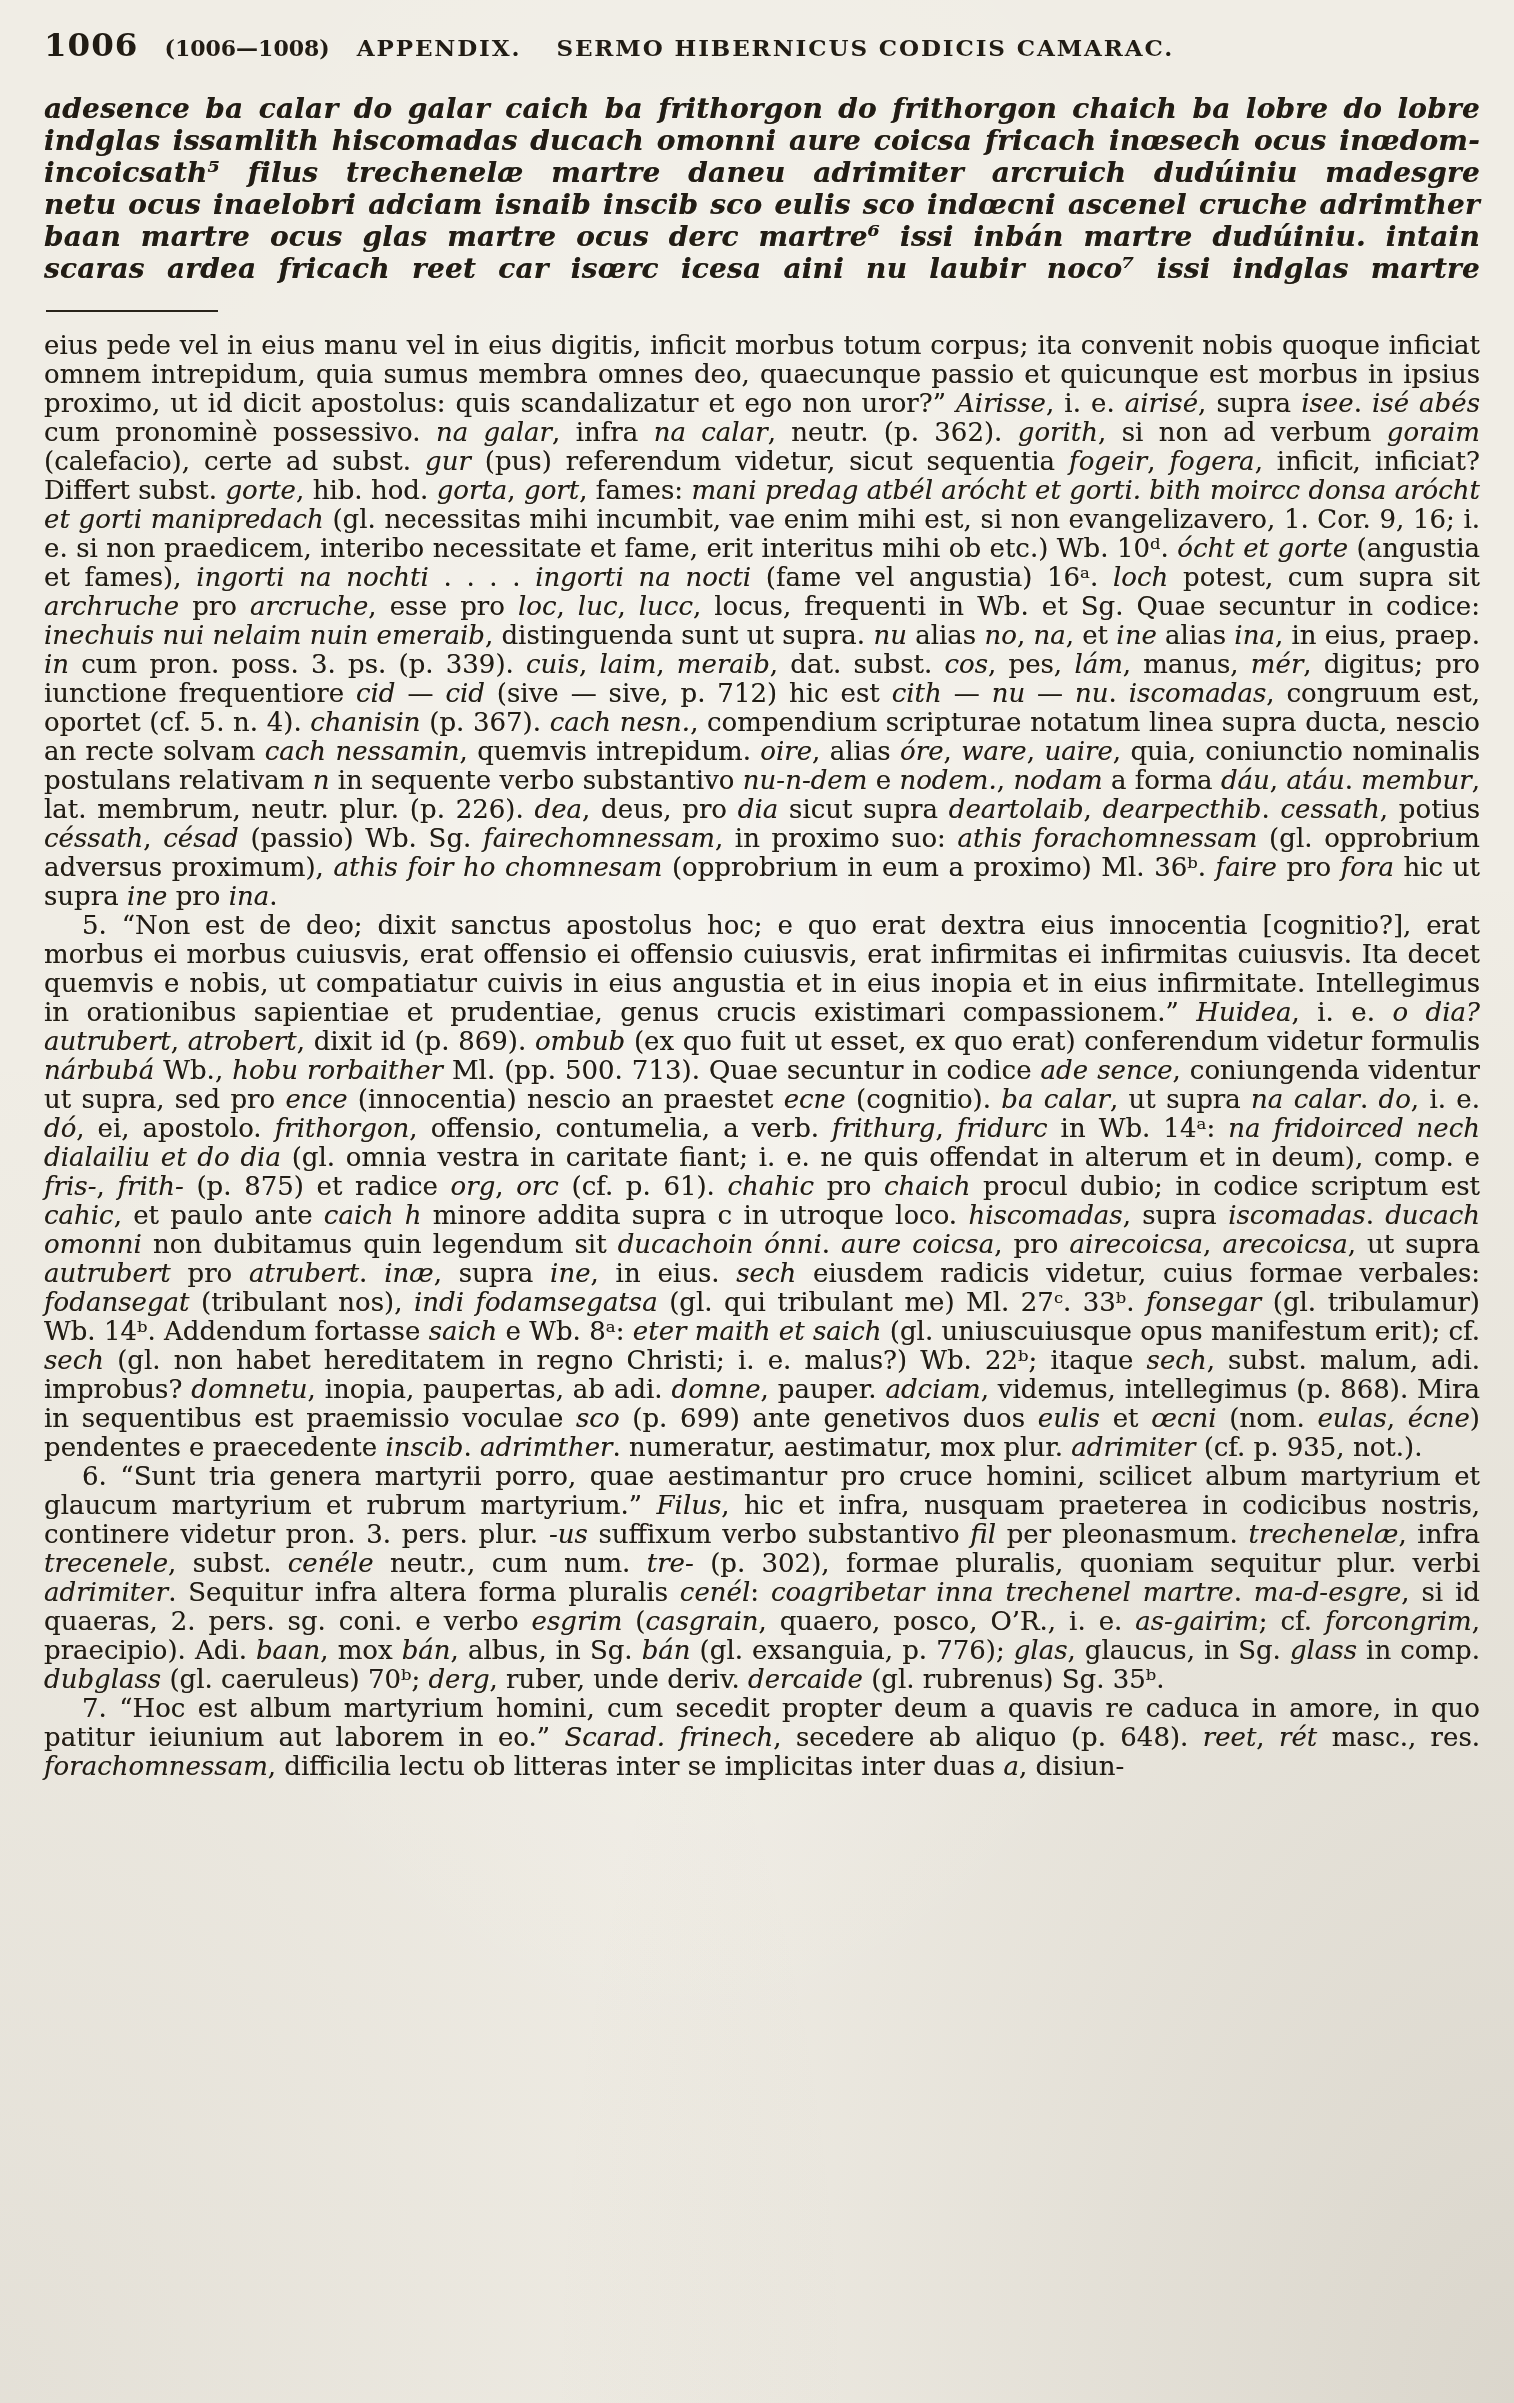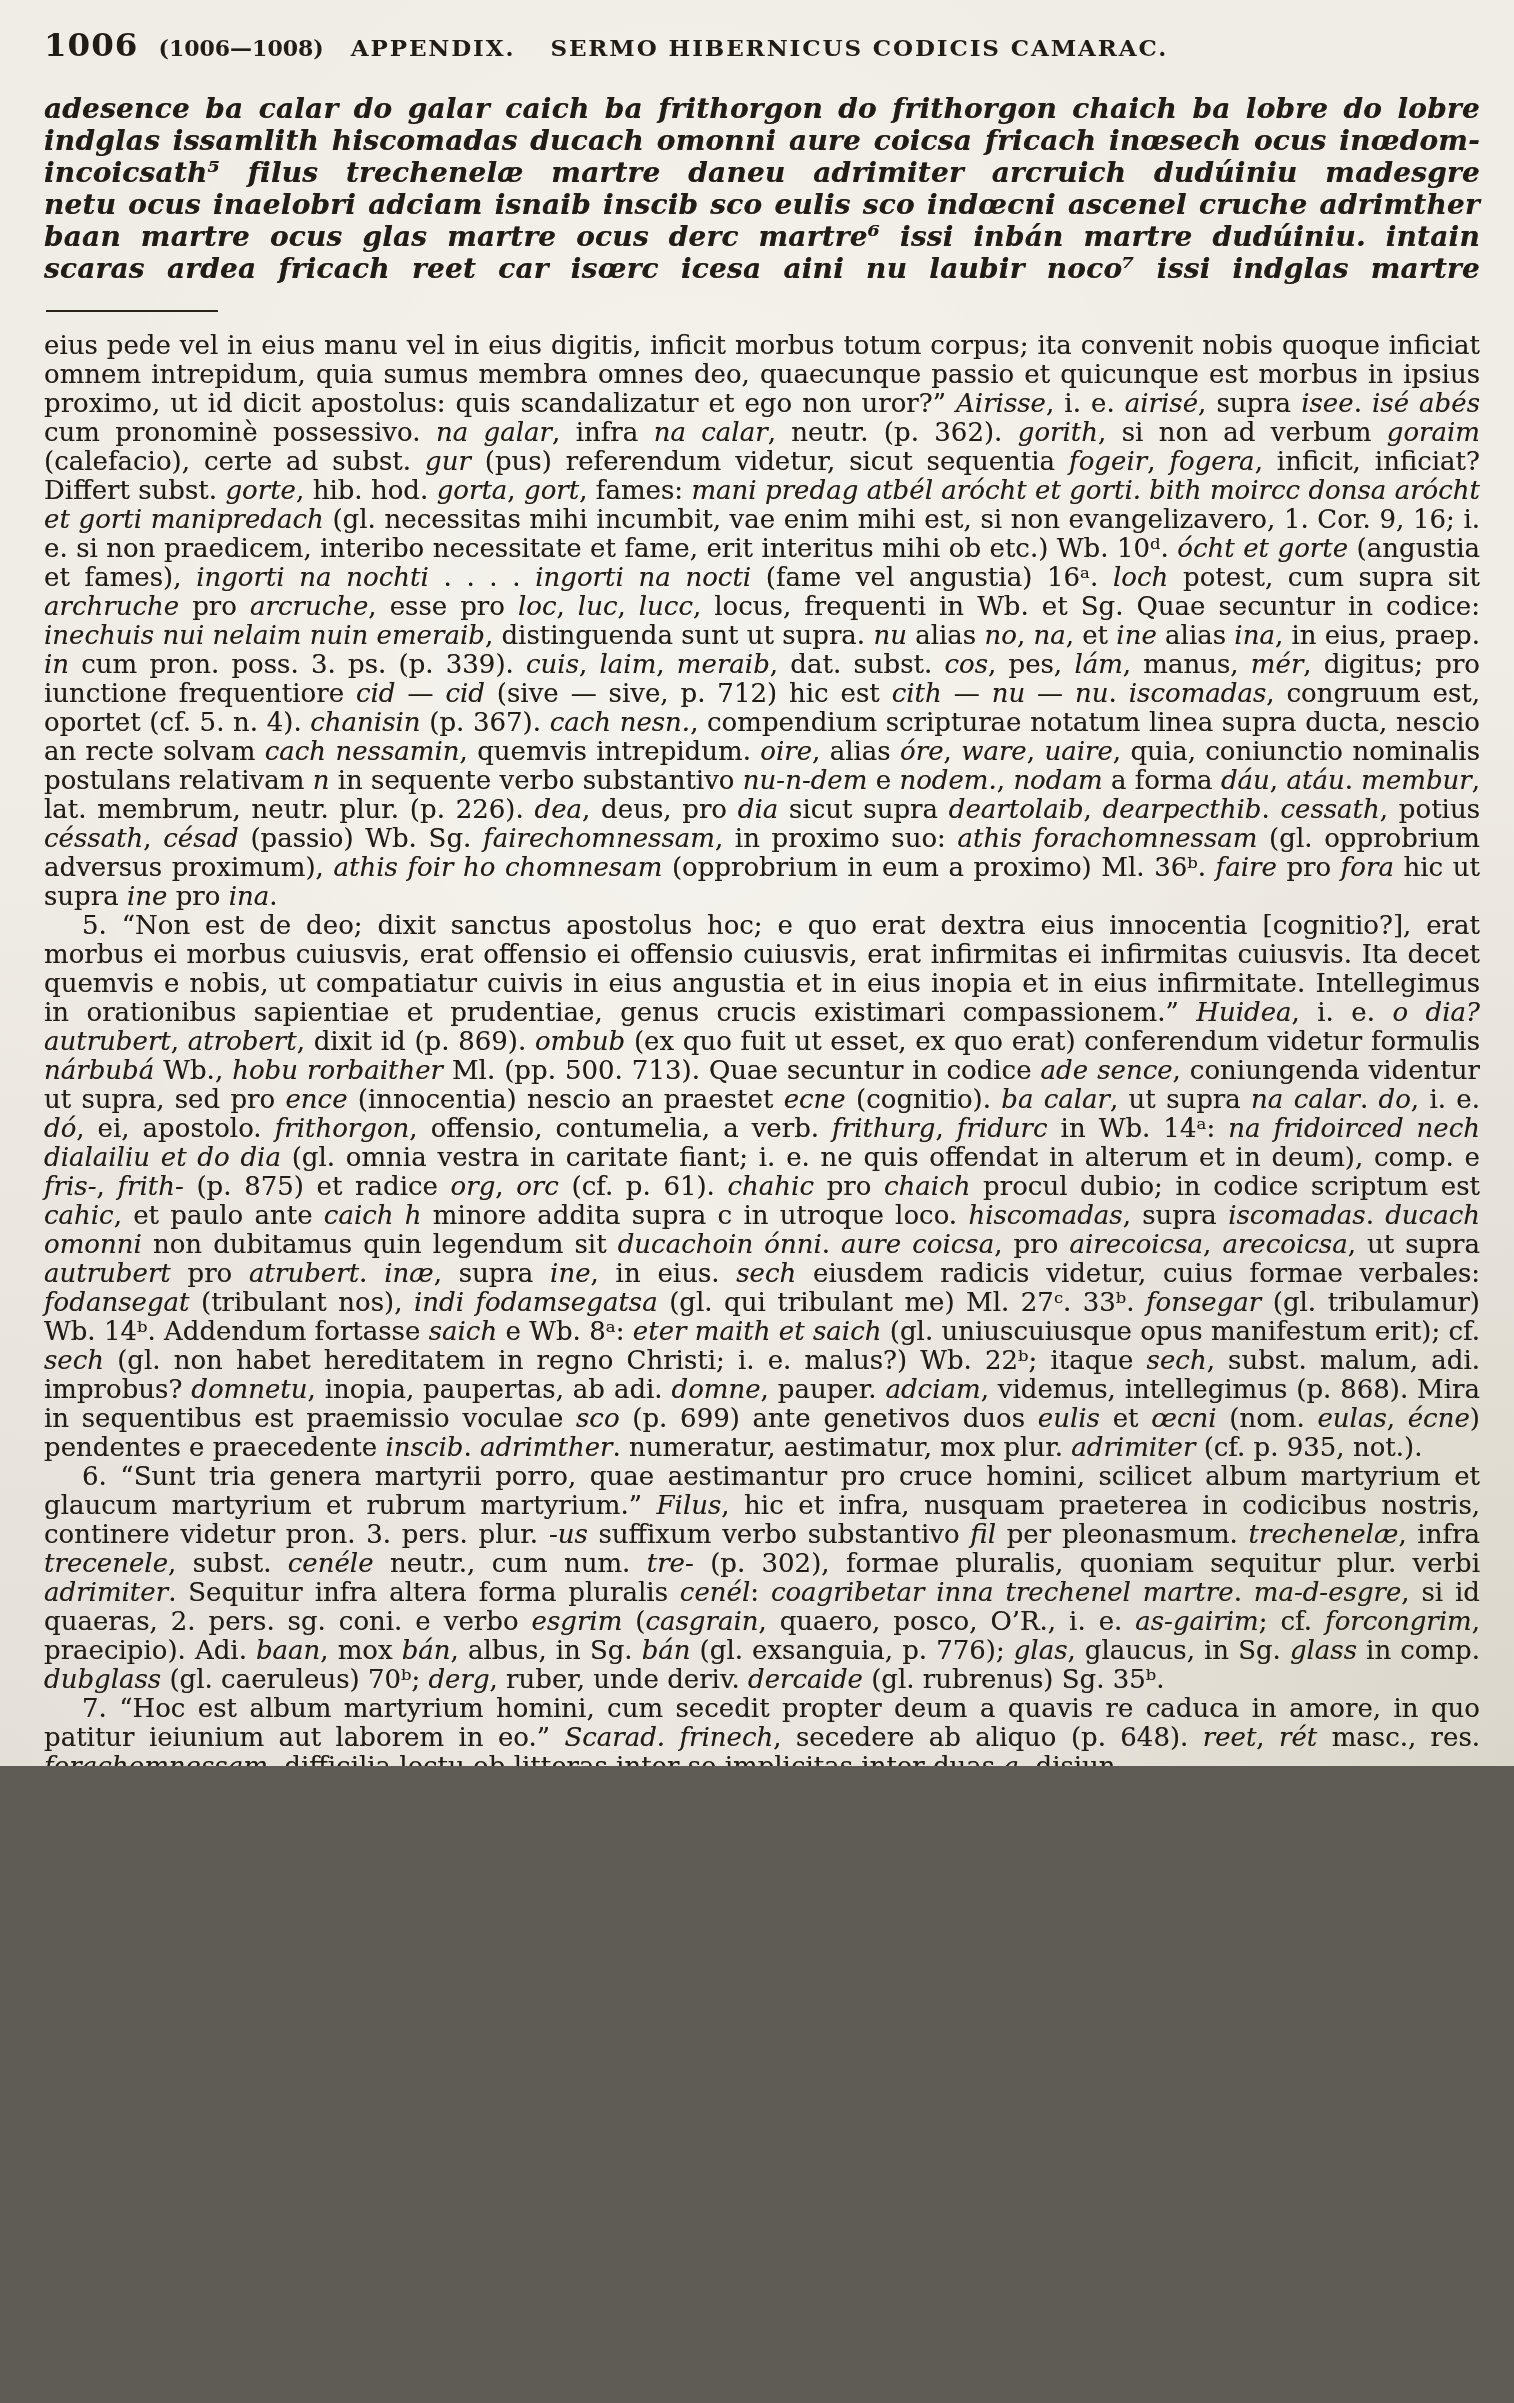--- a/index.html
+++ b/index.html
@@ -1,41 +1,41 @@
 <!DOCTYPE html>
 <html style="--paper: #f0ede5; --ink: #211c14;"><head>
 <meta charset="utf-8">
 <title>Scanned book page</title>
 <style>
   * { margin:0; padding:0; box-sizing:border-box; }
   html, body { background:#5f5c55; }
   .page {
     position:relative;
     width:1514px;
-    height:1766px;
+    height:2403px;
     margin:0 auto;
     overflow:hidden;
     background: var(--paper, #f0ede5);
     background-image: radial-gradient(ellipse at 45% 38%, rgba(255,255,255,0.35) 0%, rgba(255,255,255,0) 55%),
                       radial-gradient(ellipse at 100% 100%, rgba(120,110,90,0.18) 0%, rgba(120,110,90,0) 45%),
                       radial-gradient(ellipse at 0% 100%, rgba(120,110,90,0.10) 0%, rgba(120,110,90,0) 40%);
     color: var(--ink, #211c14);
     font-family:"DejaVu Serif","DejaVu Sans","Liberation Serif",serif;
     padding: 25px 34px 0 44px;
     text-rendering: optimizeLegibility;
   }
   .page-header {
     display:flex;
     align-items: baseline;
     font-weight: bold;
     margin-bottom: 29px;
     white-space: nowrap;
   }
   .page-number { font-size:32.5px; letter-spacing:1px; }
-  .page-range  { font-size:22px; margin-left:20px; }
+  .page-range  { font-size:22px; margin-left:26px; }
   .section-label { font-size:23px; letter-spacing:1.9px; margin-left:27px; }
   .running-title { font-size:23px; letter-spacing:1.9px; margin-left:35px; }
   .main-text {
     font-size:28px;
     font-weight:bold;
     line-height:32px;
     letter-spacing:0.2px;
     text-shadow: 0 0 0.6px rgba(20,15,5,0.55);
   }
   .main-line {

